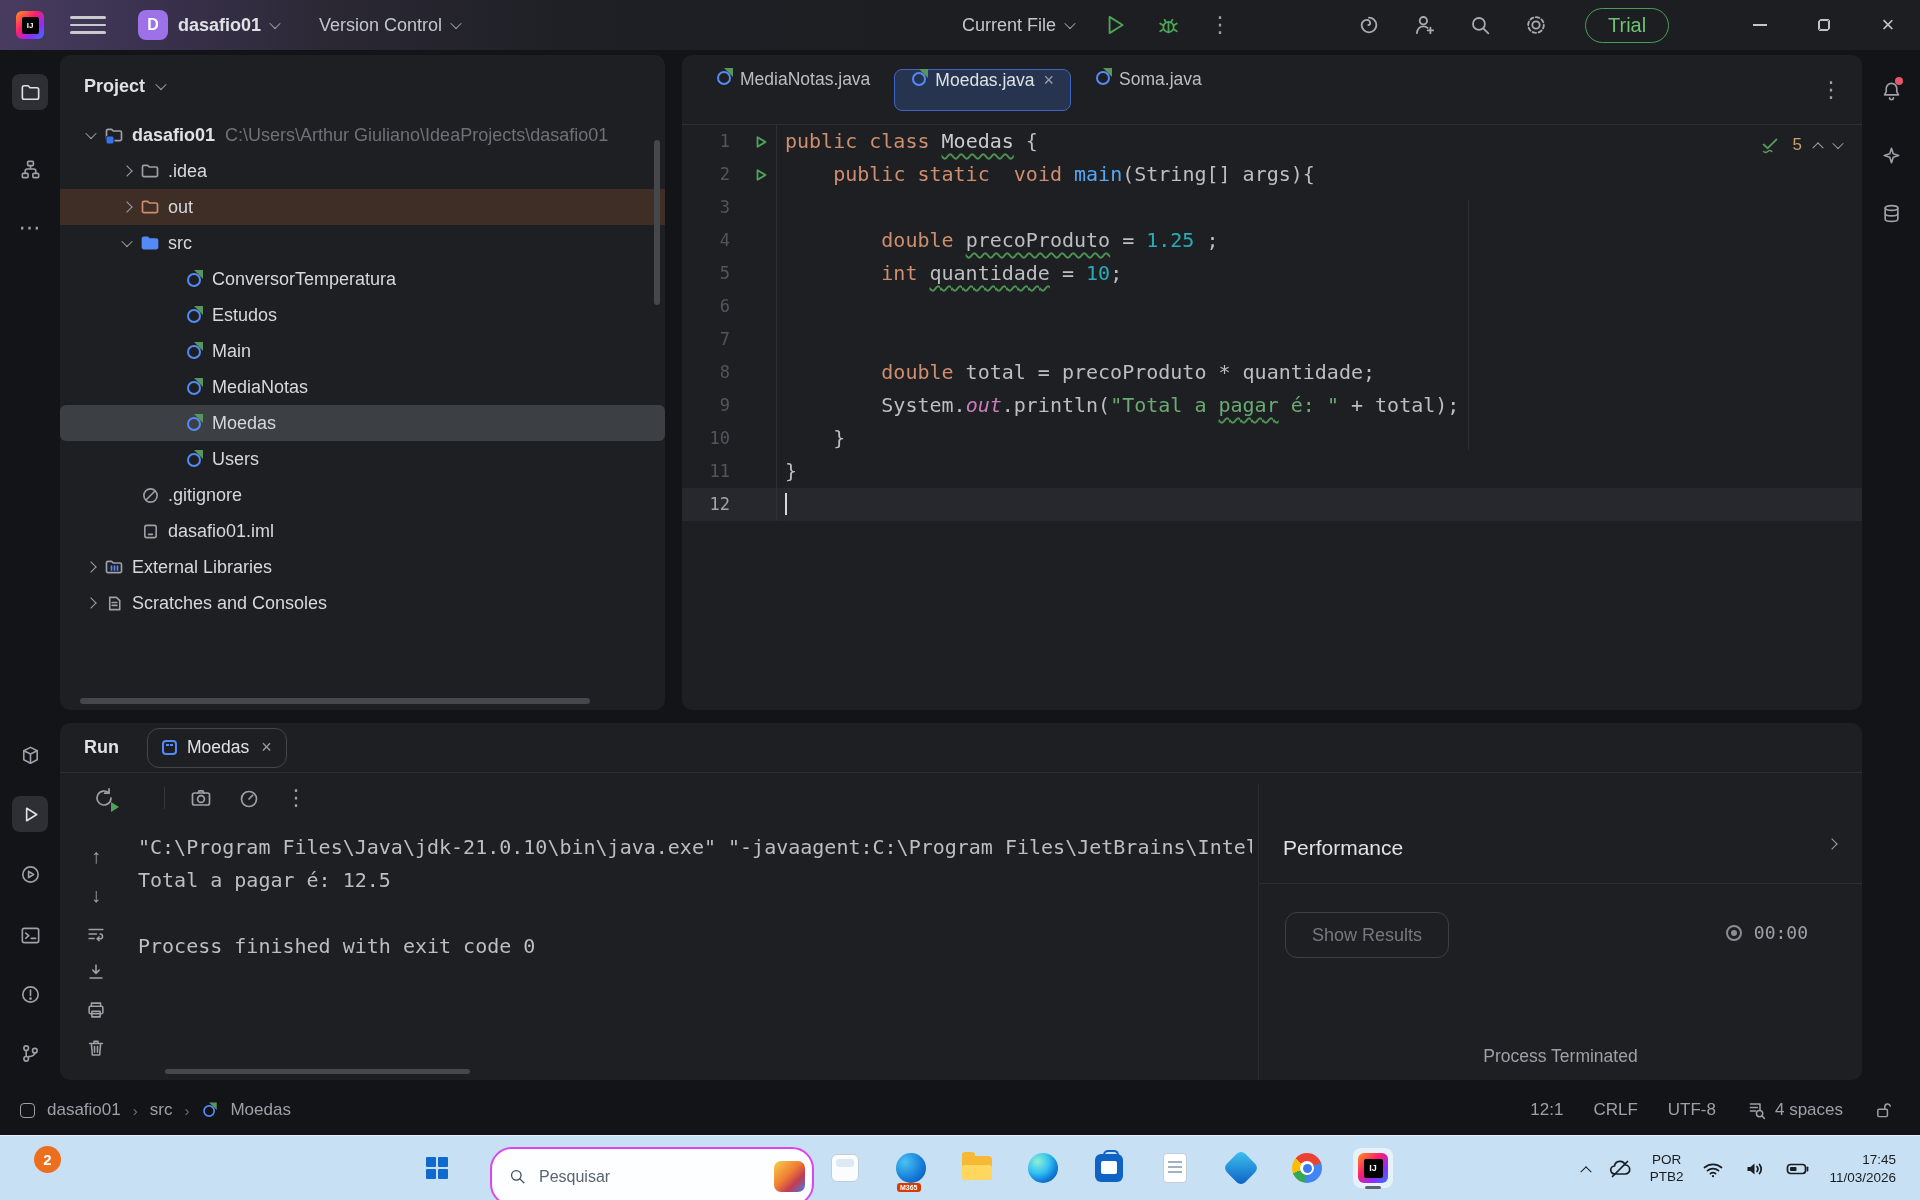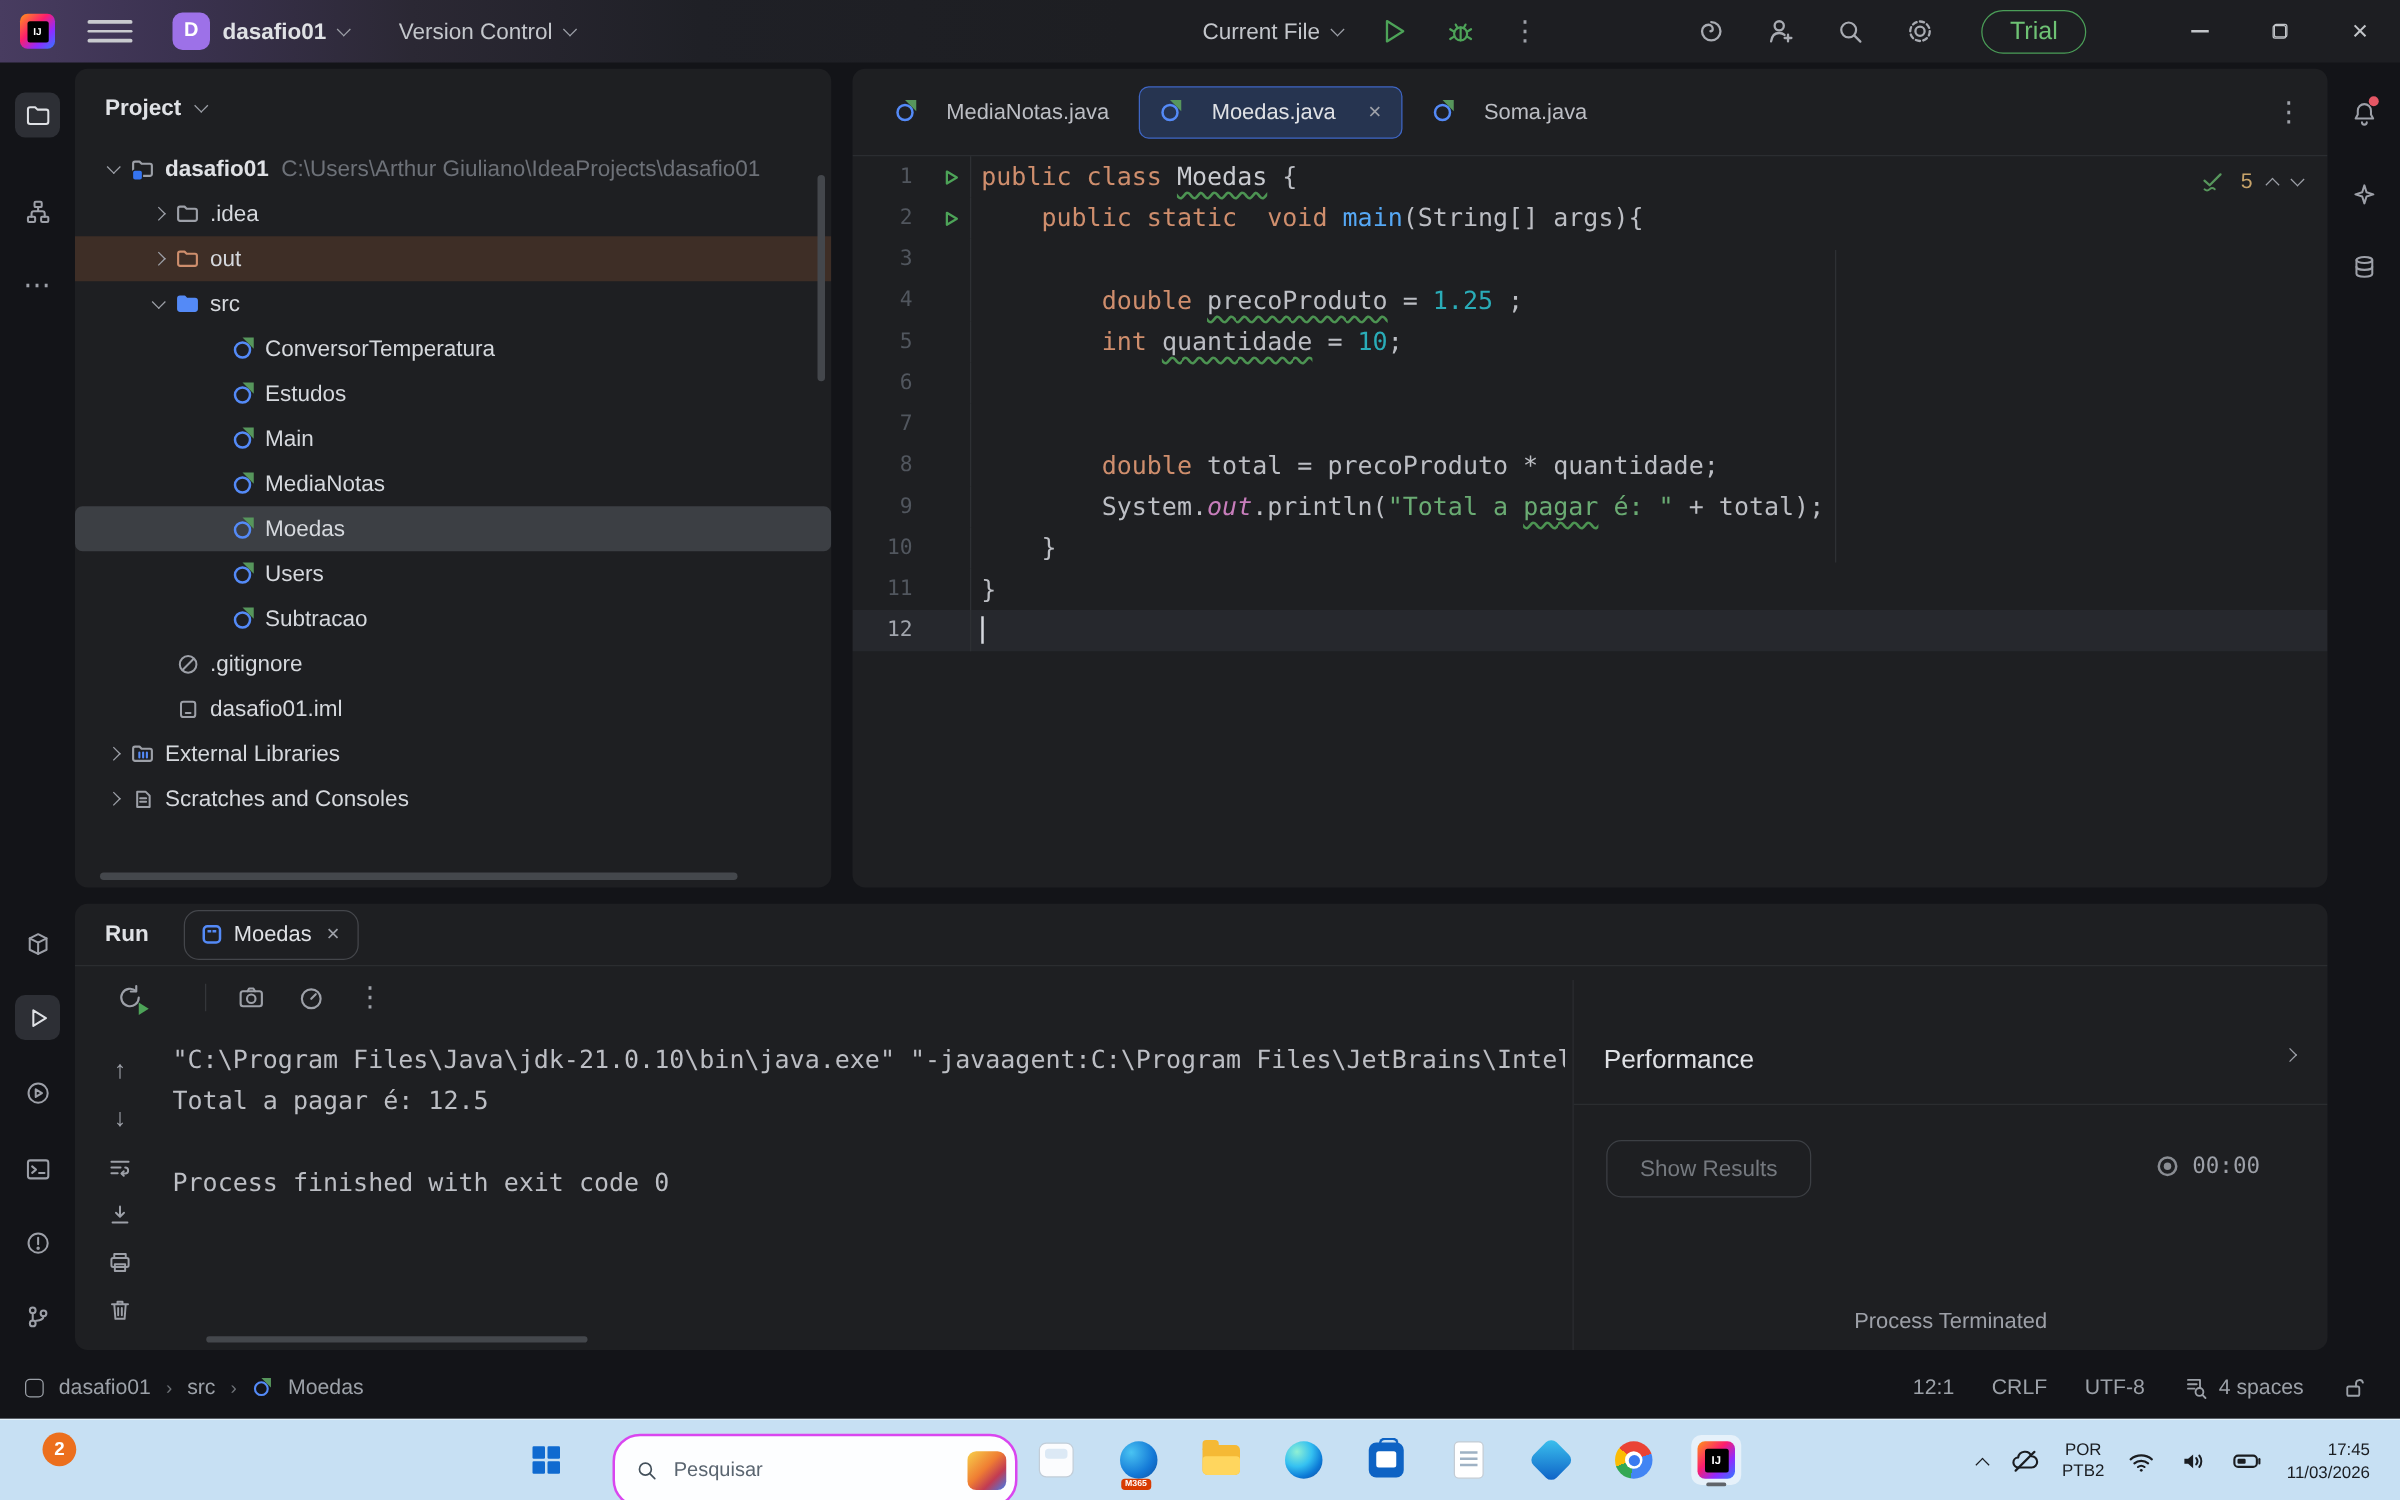--- a/index.html
+++ b/index.html
@@ -84,21 +84,21 @@
   .cls-ic::before { content:""; position:absolute; left:1px; top:2px; width:10px; height:10px;
     border:2.2px solid #548af7; border-radius:50%; }
   .cls-ic::after { content:""; position:absolute; right:0; top:-1px; width:0; height:0;
     border-style:solid; border-width:0 9px 9px 0; border-color:transparent #57965c transparent transparent; }
   .pp-vscroll { position:absolute; right:5px; top:85px; width:6px; height:165px; border-radius:3px; background:#44474c; }
   .pp-hscroll { position:absolute; left:20px; bottom:6px; height:6px; width:510px; border-radius:3px; background:#44474c; }
 
   
   .tabbar { height:70px; display:flex; align-items:center; padding-left:18px; gap:8px;
     border-bottom:1px solid #2b2d31; position:relative; }
-  .etab { height:42px; display:flex; align-items:center; gap:24px; padding:0 16px; border-radius:8px;
+  .etab { height:42px; display:flex; gap:7px; padding:0 16px; border-radius:8px;
     color:#bcbec4; font-size:17.5px; cursor:pointer; }
   .etab.active { background:#263450; border:1px solid #3f66c5; color:#dfe1e5; }
   .tclose { color:#9da0a8; font-size:18px; margin-left:2px; }
   .tab-more { position:absolute; right:20px; color:#9da0a8; font-size:22px; cursor:pointer; }
 
   .code-wrap { position:relative; font-family:"DejaVu Sans Mono","Liberation Mono",monospace; font-size:20px; }
   .crow { display:flex; height:33px; line-height:33px; white-space:pre; }
   .crow.cur { background:#26282d; }
   .ln { width:64px; text-align:right; padding-right:16px; color:#51565e; font-size:17px; flex:none; }
   .crow.cur .ln { color:#a1a5ad; }
@@ -471,27 +471,20 @@
           </span>
           <span class="tlabel">Moedas</span>
         </div>
         <div class="trow lvl2">
           <span class="chslot"></span>
           <span class="ticon class">
             <span class="cls-ic"></span>
           </span>
           <span class="tlabel">Users</span>
         </div>
-        <div class="trow lvl2">
-          <span class="chslot"></span>
-          <span class="ticon class">
-            <span class="cls-ic"></span>
-          </span>
-          <span class="tlabel">Subtracao</span>
-        </div>
         <div class="trow lvl1">
           <span class="chslot"></span>
           <span class="ticon ignore">
             <svg class="ic" width="19" height="19" viewBox="0 0 20 20">
               <circle cx="10" cy="10" r="7"></circle>
               <path d="M5.3 14.7 14.7 5.3"></path>
             </svg>
           </span>
           <span class="tlabel">.gitignore</span>
         </div>

